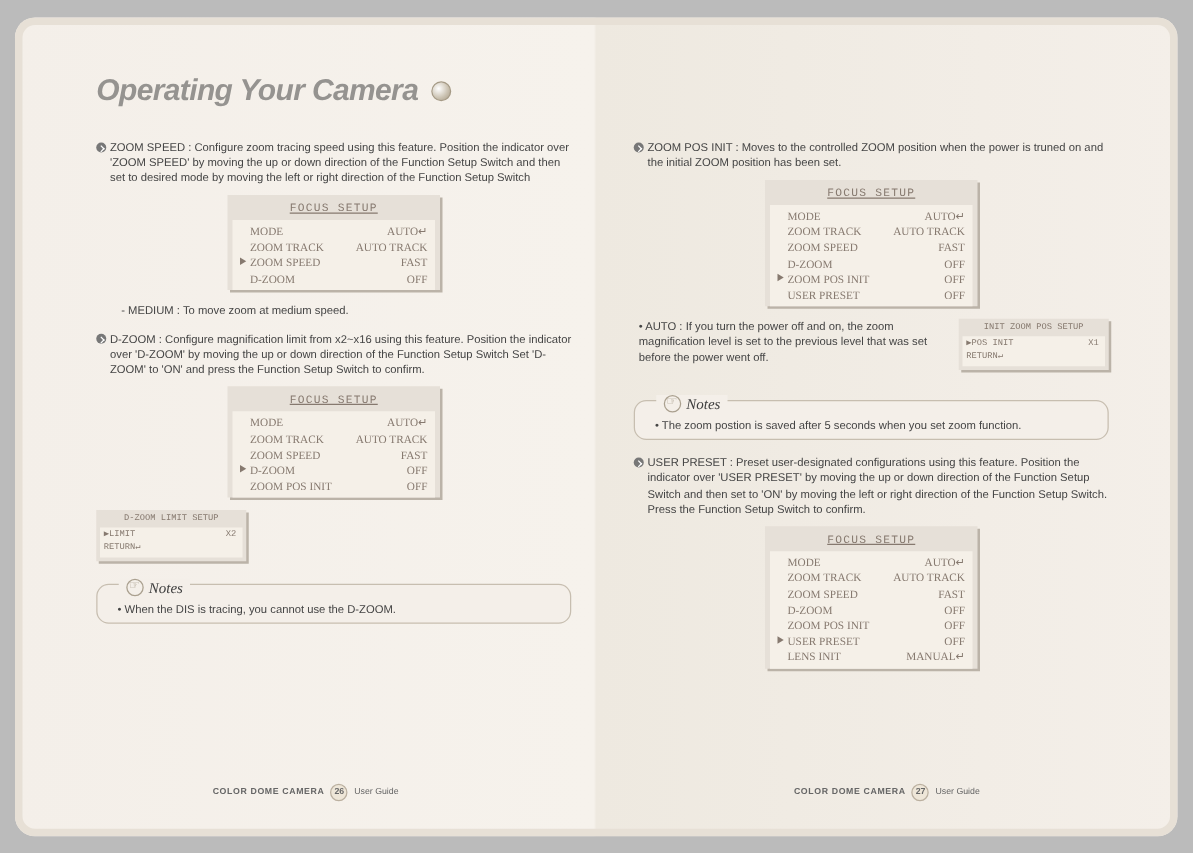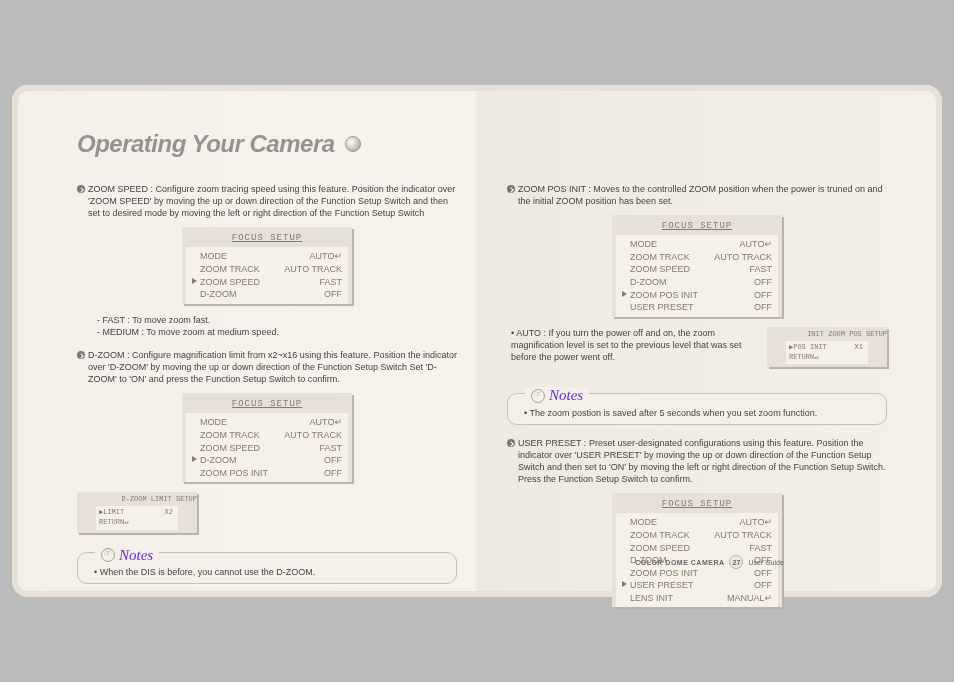--- a/index.html
+++ b/index.html
@@ -9,21 +9,21 @@
     background: #bbb;
     font-family: Arial, Helvetica, sans-serif;
     font-size: 9px;
     color: #444;
     display: flex;
     align-items: center;
     justify-content: center;
   }
   .page-wrap {
     width: 930px;
-    height: 512px;
+    height: 655px;
     background: linear-gradient(to right, #f4efe9 0%, #f6f2ec 49.8%, #eee9e0 50%, #f4efe9 100%);
     border-radius: 16px;
     padding: 45px 55px 30px 65px;
     position: relative;
     box-shadow: inset 0 0 0 6px #e7e0d6;
   }
   .title-row { display: flex; align-items: center; gap: 10px; margin-bottom: 25px; }
   .title {
     font-family: Arial, sans-serif;
     font-size: 24px;
@@ -68,21 +68,21 @@
     letter-spacing: 1px;
     text-decoration: underline;
   }
   .osd-body {
     background: #f5f0e8;
     margin: 0 4px 4px;
     padding: 3px 6px;
   }
   .osd-row {
     display: flex; justify-content: space-between;
-    font-family: Liberation Sans, sans-serif;
+    font-family: Liberation Serif, serif;
     color: #86796f;
     line-height: 1.4;
     padding-left: 8px;
   }
   .osd-row.sel { padding-left: 0; }
   .triangle {
     display: inline-block; width: 0; height: 0;
     border-top: 3px solid transparent; border-bottom: 3px solid transparent;
     border-left: 5px solid #86796f; margin-right: 3px; margin-bottom: 1px;
   }
@@ -104,37 +104,37 @@
   }
   .note-label .hand {
     width: 14px; height: 14px; border-radius: 50%;
     border: 1px solid #aaa08f;
     position: relative;
   }
   .note-label .hand::after {
     content: "☞"; position: absolute; left: 1px; top: -2px; font-size: 10px; color: #aaa08f;
   }
   .note-text {
-    font-style: italic; font-family: Georgia, serif; color: #6d28d9; font-size: 15px;
+    font-style: italic; font-family: Georgia, serif; color: #404040; font-size: 12px;
   }
   .mini-panel {
     width: 120px;
     background: #e6e0d8;
     box-shadow: 2px 2px 0 #bbb3a8;
     font-size: 7px;
   }
   .mini-title {
-    text-align: right;
+    text-align: center;
     font-family: "Courier New", monospace;
     color: #86796f;
     padding: 3px 0;
   }
   .mini-body {
     background: #f5f0e8;
-    margin: 0 19px 3px;
+    margin: 0 3px 3px;
     padding: 2px 5px 2px 3px;
   }
   .mini-row {
     display: flex; justify-content: space-between;
     font-family: "Courier New", monospace; color: #86796f;
     line-height: 1.4;
   }
   .flexrow { display: flex; gap: 4px; align-items: flex-start; }
   .dot-list { padding-left: 4px; line-height: 1.35; }
   .dot-list li { list-style: none; margin-bottom: 10px; }
@@ -196,21 +196,20 @@
               <span>FAST</span>
             </div>
             <div class="osd-row">
               <span>D-ZOOM</span>
               <span>OFF</span>
             </div>
           </div>
       </div>
 
       <div class="sub-list" id="speedopts">
-          <div>- FAST : To move zoom fast.</div>
           <div>- MEDIUM : To move zoom at medium speed.</div>
         </div>
 
       <div class="entry">
         <div class="entry-head">
           <span class="bullet-arrow"></span>
           <div class="entry-text">
             <span class="entry-label">D-ZOOM :</span>
             <span>Configure magnification limit from x2~x16 using this feature. Position the indicator over 'D-ZOOM' by moving the up or down direction of the Function Setup Switch Set 'D-ZOOM' to 'ON' and press the Function Setup Switch to confirm.</span>
           </div>
@@ -258,21 +257,21 @@
             </div>
         </div>
       </div>
 
       <div class="note-wrap">
         <span class="note-label">
           <span class="hand"></span>
           <span class="note-text">Notes</span>
         </span>
         <div class="note-box">
-          <span>• When the DIS is before, you cannot use the D-ZOOM.</span>
+          <span>• When the DIS is tracing, you cannot use the D-ZOOM.</span>
         </div>
       </div>
 
     </div>
 
     <div class="col">
 
       <div class="entry">
         <div class="entry-head">
           <span class="bullet-arrow"></span>

